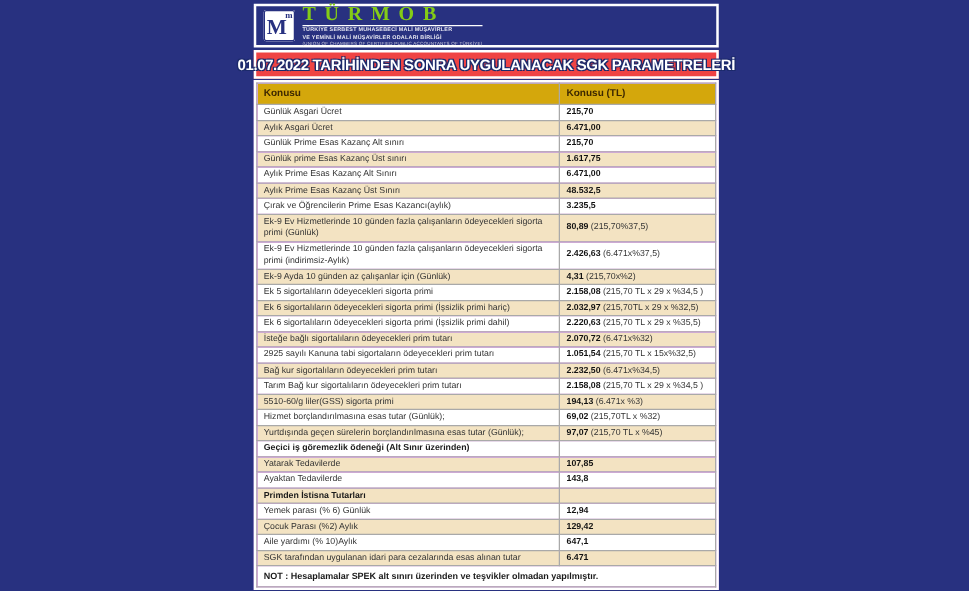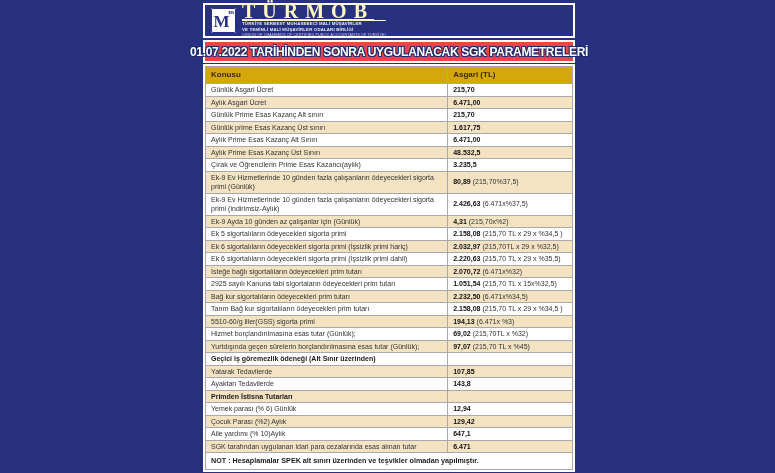--- a/index.html
+++ b/index.html
@@ -32,22 +32,22 @@
     color:#283180; font-size:17px; line-height:23px; text-align:center;
   }
   .m-box .sup-m {
     position:absolute; top:1px; right:2px;
     font-family:"Liberation Serif", serif; font-weight:bold;
     color:#283180; font-size:7px; line-height:7px;
   }
   .brand-wrap { display:flex; flex-direction:column; }
   .brand {
     font-family:"Liberation Serif", serif; font-weight:bold;
-    color:#fef9c3; font-size:20px; line-height:15px; letter-spacing:7px;
-    border-bottom:1px solid #ffffff; padding-bottom:1px; white-space:nowrap;text-decoration:underline;
+    color:#84cc16; font-size:16px; line-height:15px; letter-spacing:7px;
+    border-bottom:1px solid #ffffff; padding-bottom:1px; white-space:nowrap;
   }
   .brand-sub { color:#e9e9f2; font-weight:bold; font-size:4.3px; line-height:4.6px; letter-spacing:0.2px; white-space:nowrap; margin-top:1px; }
   .brand-sub.en { font-weight:normal; font-size:3.6px; line-height:4px; color:#cfcfdd; }
 
   
   .title-bar {
     box-sizing:border-box;
     margin-top:2px;
     border:2px solid #ffffff;
     background:#ef4444;
@@ -111,21 +111,21 @@
 
   <div class="table-wrap">
     <table>
       <colgroup>
           <col class="c1">
           <col class="c2">
         </colgroup>
       <thead>
         <tr>
           <th>Konusu</th>
-          <th>Asgari (TL)</th>
+          <th>Konusu (TL)</th>
         </tr>
       </thead>
       <tbody>
           <tr class="white">
             <td class="c-label">Günlük Asgari Ücret</td>
             <td class="c-value"><b>215,70</b></td>
           </tr>
           <tr class="tan">
             <td class="c-label">Aylık Asgari Ücret</td>
             <td class="c-value"><b>6.471,00</b></td>

